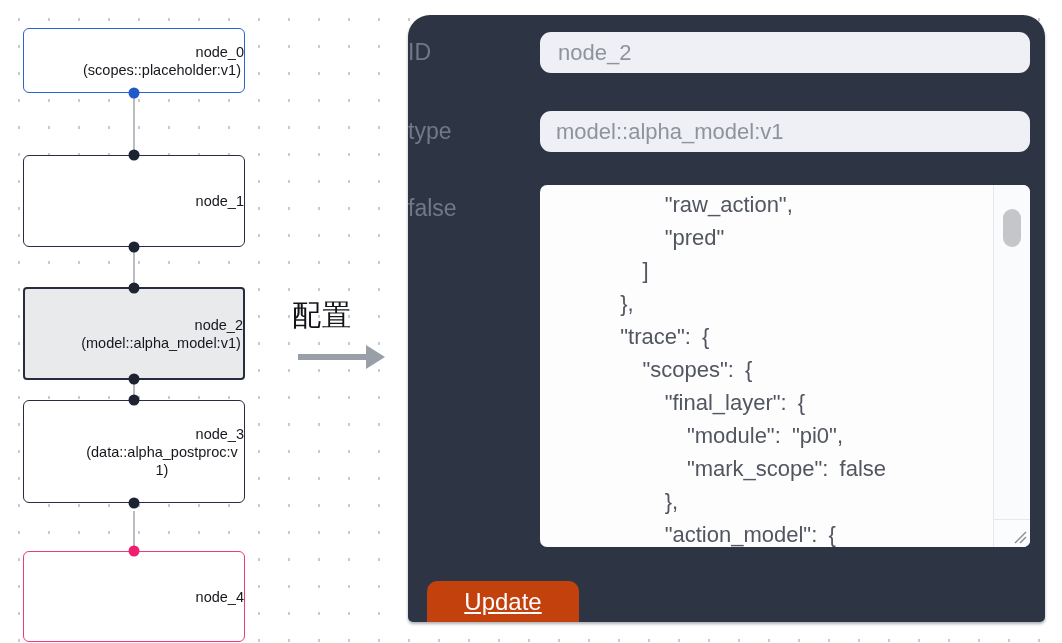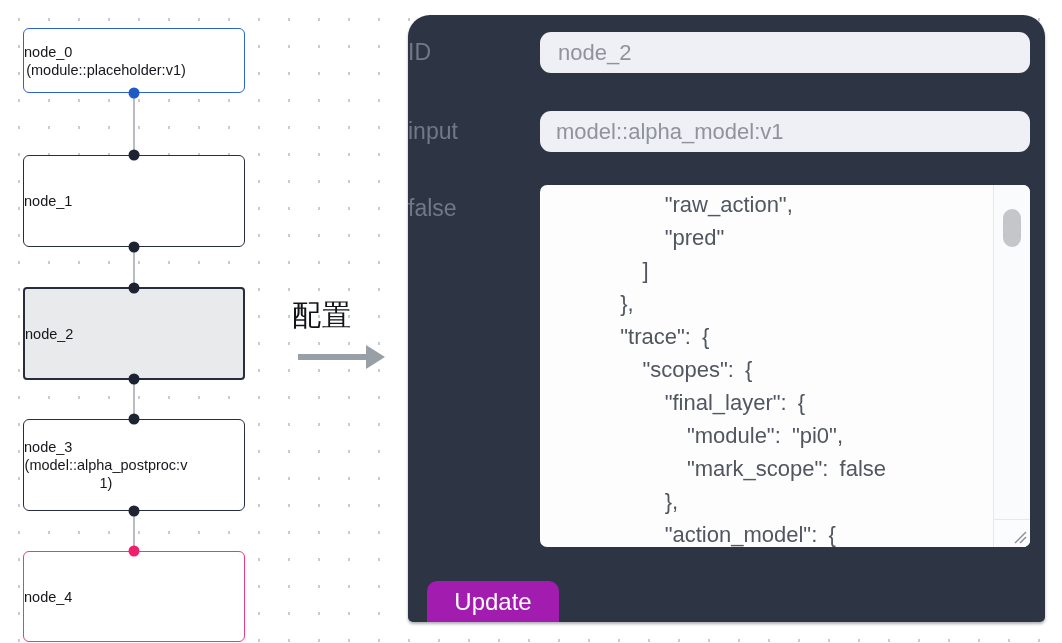--- a/index.html
+++ b/index.html
@@ -17,30 +17,30 @@
   }
 
   
   .node {
     position: absolute;
     left: 23px; width: 222px;
     background: #ffffff;
     border: 1.6px solid #272d3f;
     border-radius: 6px;
     display: flex; flex-direction: column;
-    align-items: flex-start; justify-content: center;
+    align-items: flex-end; justify-content: center;
     text-align: center;
     color: #15171c;
     font-size: 14.5px; line-height: 18px;
   }
   .node .node-type { width: 164px; word-break: break-all; }
   .node-0 { top: 28px;  height: 65px; border-color: #2d63cf; }
   .node-1 { top: 155px; height: 92px; }
   .node-2 { top: 287px; height: 93px; border-width: 2.2px; background: #e9eaec; border-radius: 4px; }
-  .node-3 { top: 419px; height: 92px; }
+  .node-3 { top: 400px; height: 103px; }
   .node-4 { top: 551px; height: 91px; border-color: #ee3a7c; }
 
   .port {
     position: absolute; left: 50%;
     width: 11px; height: 11px; border-radius: 50%;
     background: #1d2330;
   }
   .port-top    { top: -1px;    transform: translate(-50%,-50%); }
   .port-bottom { bottom: -1px; transform: translate(-50%,50%); }
   .port-blue { background: #1f5ac6; }
@@ -133,60 +133,62 @@
     position: absolute; left: -1px; right: 0; bottom: 0;
     height: 28px;
     border-top: 1px solid #e6e8eb;
     border-left: 1px solid #e6e8eb;
     background: #fbfcfd;
   }
   .corner svg { position: absolute; right: 3px; bottom: 3px; }
 
   .update {
     position: absolute; left: 19px; top: 566px;
-    width: 132px; height: 41px;
-    background: #a21caf;
+    width: 152px; height: 41px;
+    background: #c2410c;
     border: none; border-radius: 10px 10px 0 0;
     color: #ffffff; font-size: 24px;
     font-family: "Liberation Sans", sans-serif;
     text-align: center;
     cursor: pointer;
+    text-decoration: underline;
   }
 </style>
 </head>
 <body>
 
 <div class="stage">
 
   <div class="edge edge-0"></div>
   <div class="edge edge-1"></div>
   <div class="edge edge-2"></div>
   <div class="edge edge-3"></div>
 
   <div class="node node-0">
     <div class="node-name">node_0</div>
-    <div class="node-type">(module::placeholder:v1)</div>
+    <div class="node-type">(scopes::placeholder:v1)</div>
     <span class="port port-bottom port-blue"></span>
   </div>
 
   <div class="node node-1">
     <div class="node-name">node_1</div>
     <span class="port port-top"></span>
     <span class="port port-bottom"></span>
   </div>
 
   <div class="node node-2">
     <div class="node-name">node_2</div>
+    <div class="node-type">(model::alpha_model:v1)</div>
     <span class="port port-top"></span>
     <span class="port port-bottom"></span>
   </div>
 
   <div class="node node-3">
     <div class="node-name">node_3</div>
-    <div class="node-type">(model::alpha_postproc:v1)</div>
+    <div class="node-type">(data::alpha_postproc:v1)</div>
     <span class="port port-top"></span>
     <span class="port port-bottom"></span>
   </div>
 
   <div class="node node-4">
     <div class="node-name">node_4</div>
     <span class="port port-top port-pink"></span>
   </div>
 
   <div class="transition">
@@ -194,21 +196,21 @@
     <div class="arrow">
       <span class="arrow-line"></span>
       <span class="arrow-head"></span>
     </div>
   </div>
 
   <div class="panel">
     <label class="label-id">ID</label>
     <input class="field field-id" type="text" readonly="" value="node_2" style="">
 
-    <label class="label-type">input</label>
+    <label class="label-type">type</label>
     <input class="field field-type" type="text" readonly="" value="model::alpha_model:v1" style="">
 
     <label class="label-config">false</label>
     <div class="textarea">
       <pre>      "raw_action",
       "pred"
     ]
   },
   "trace": {
     "scopes": {

